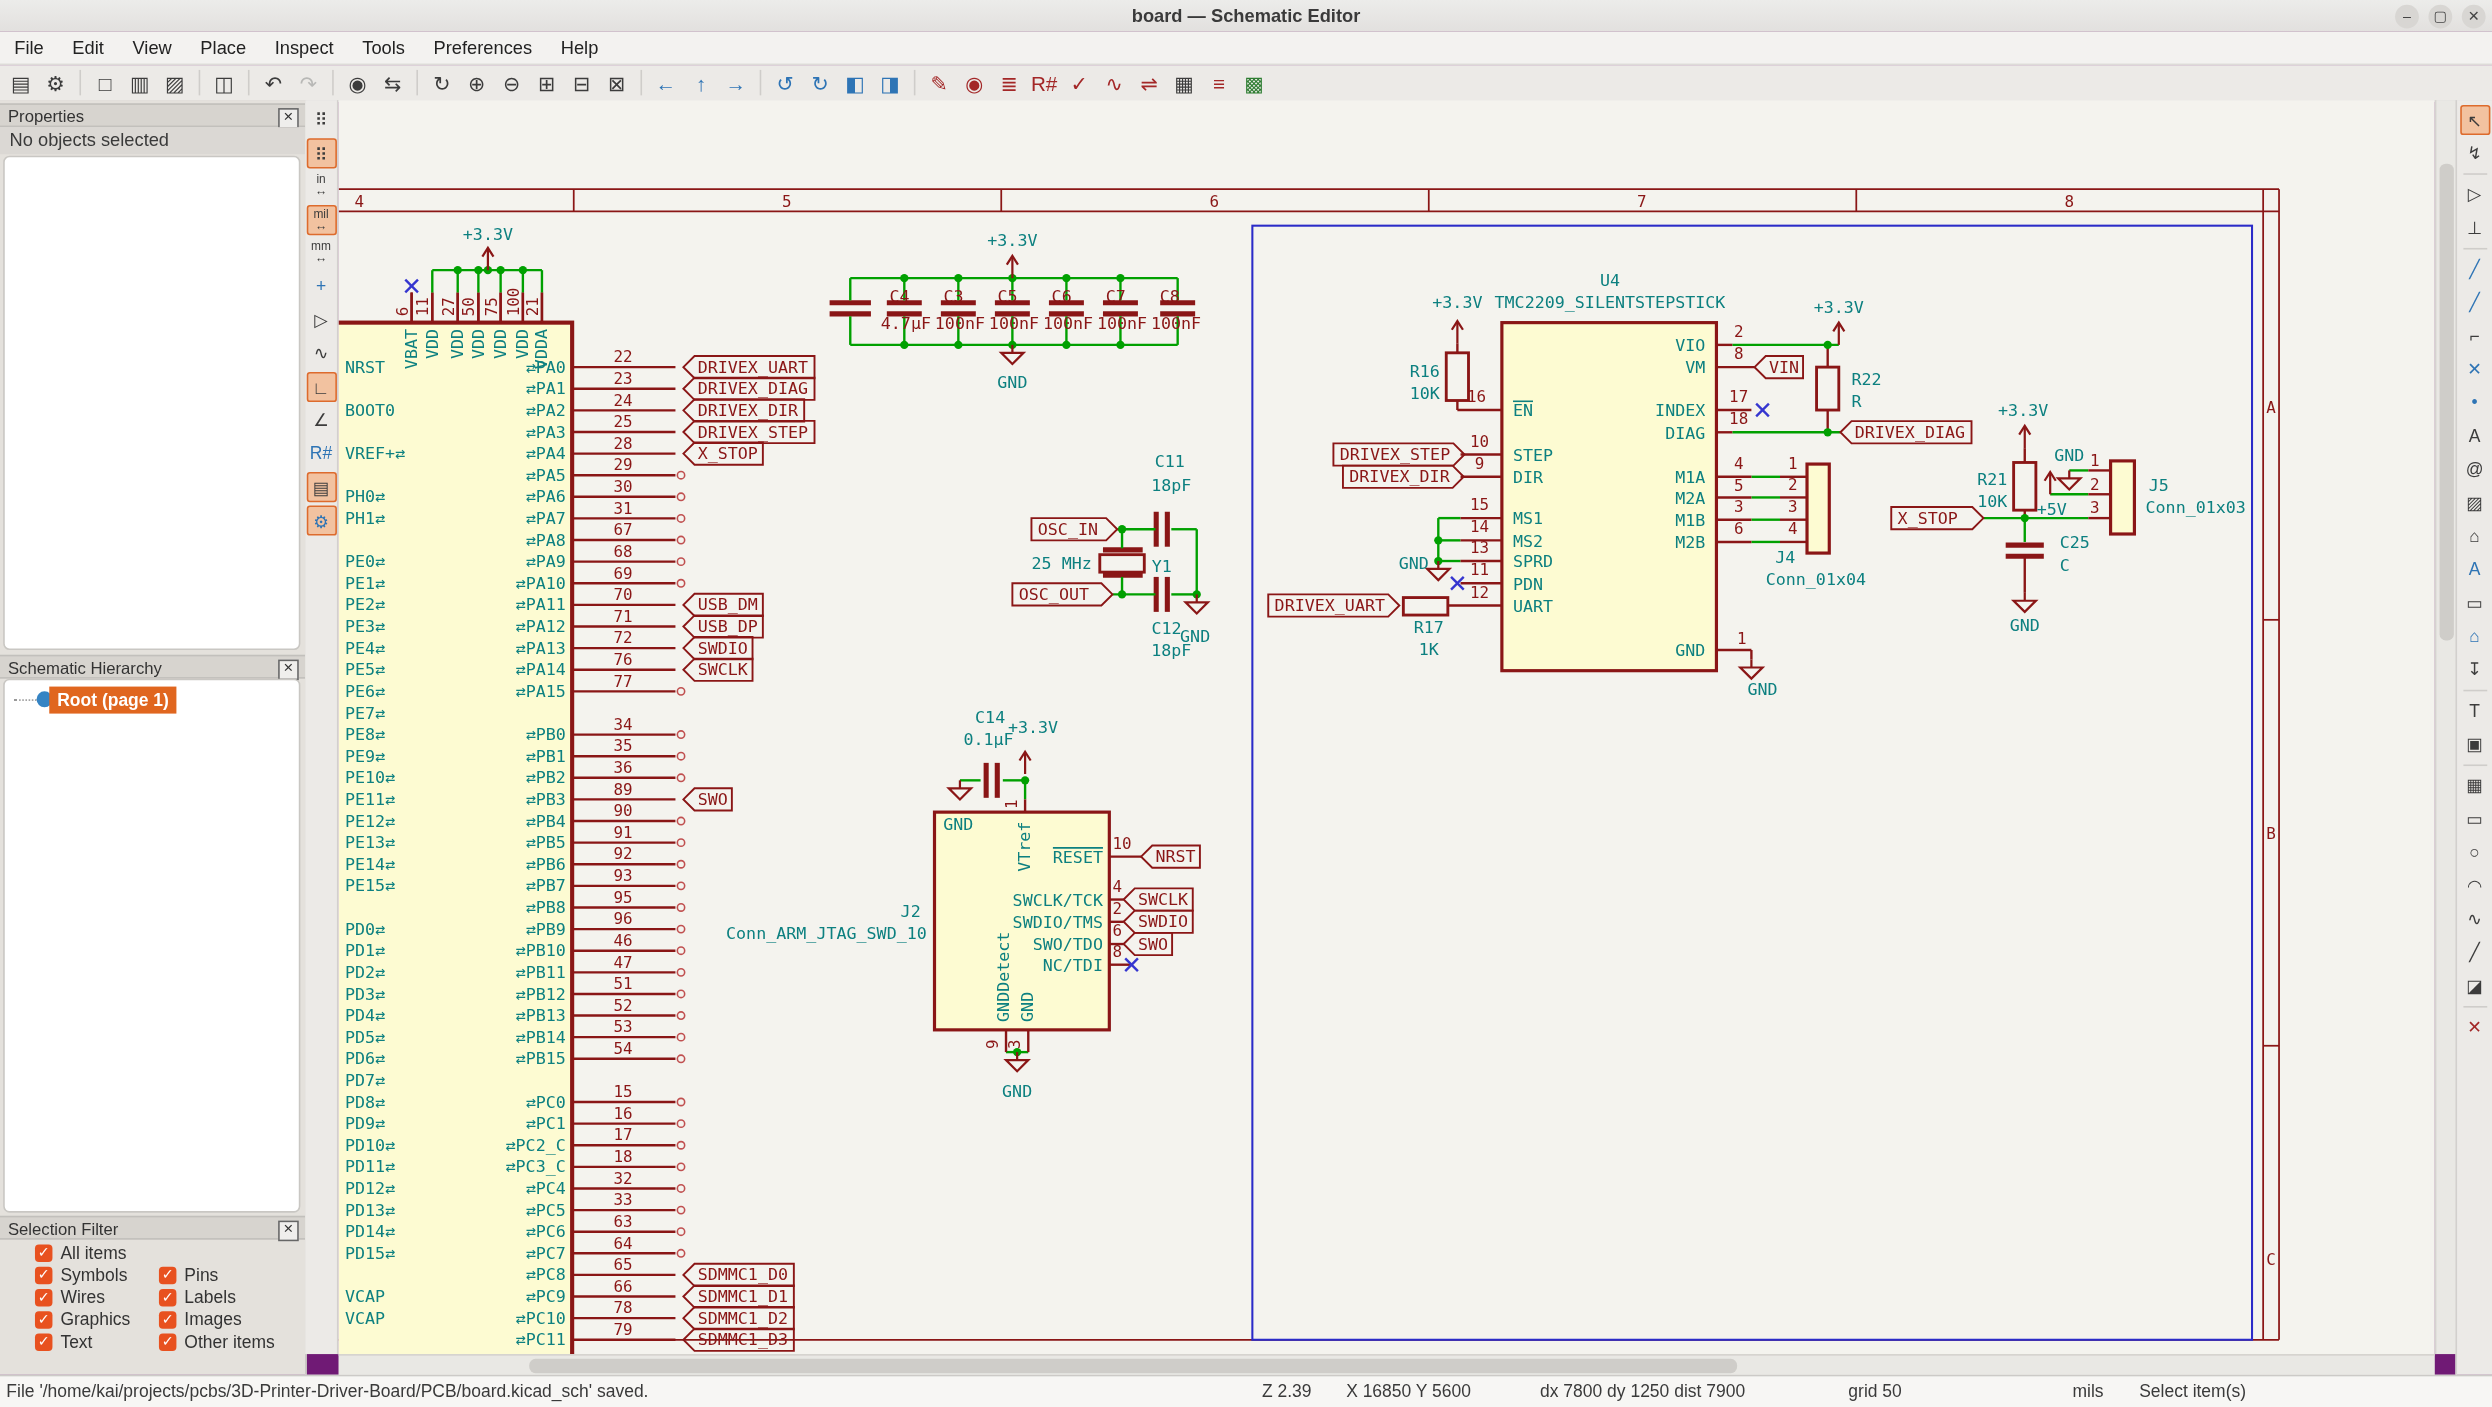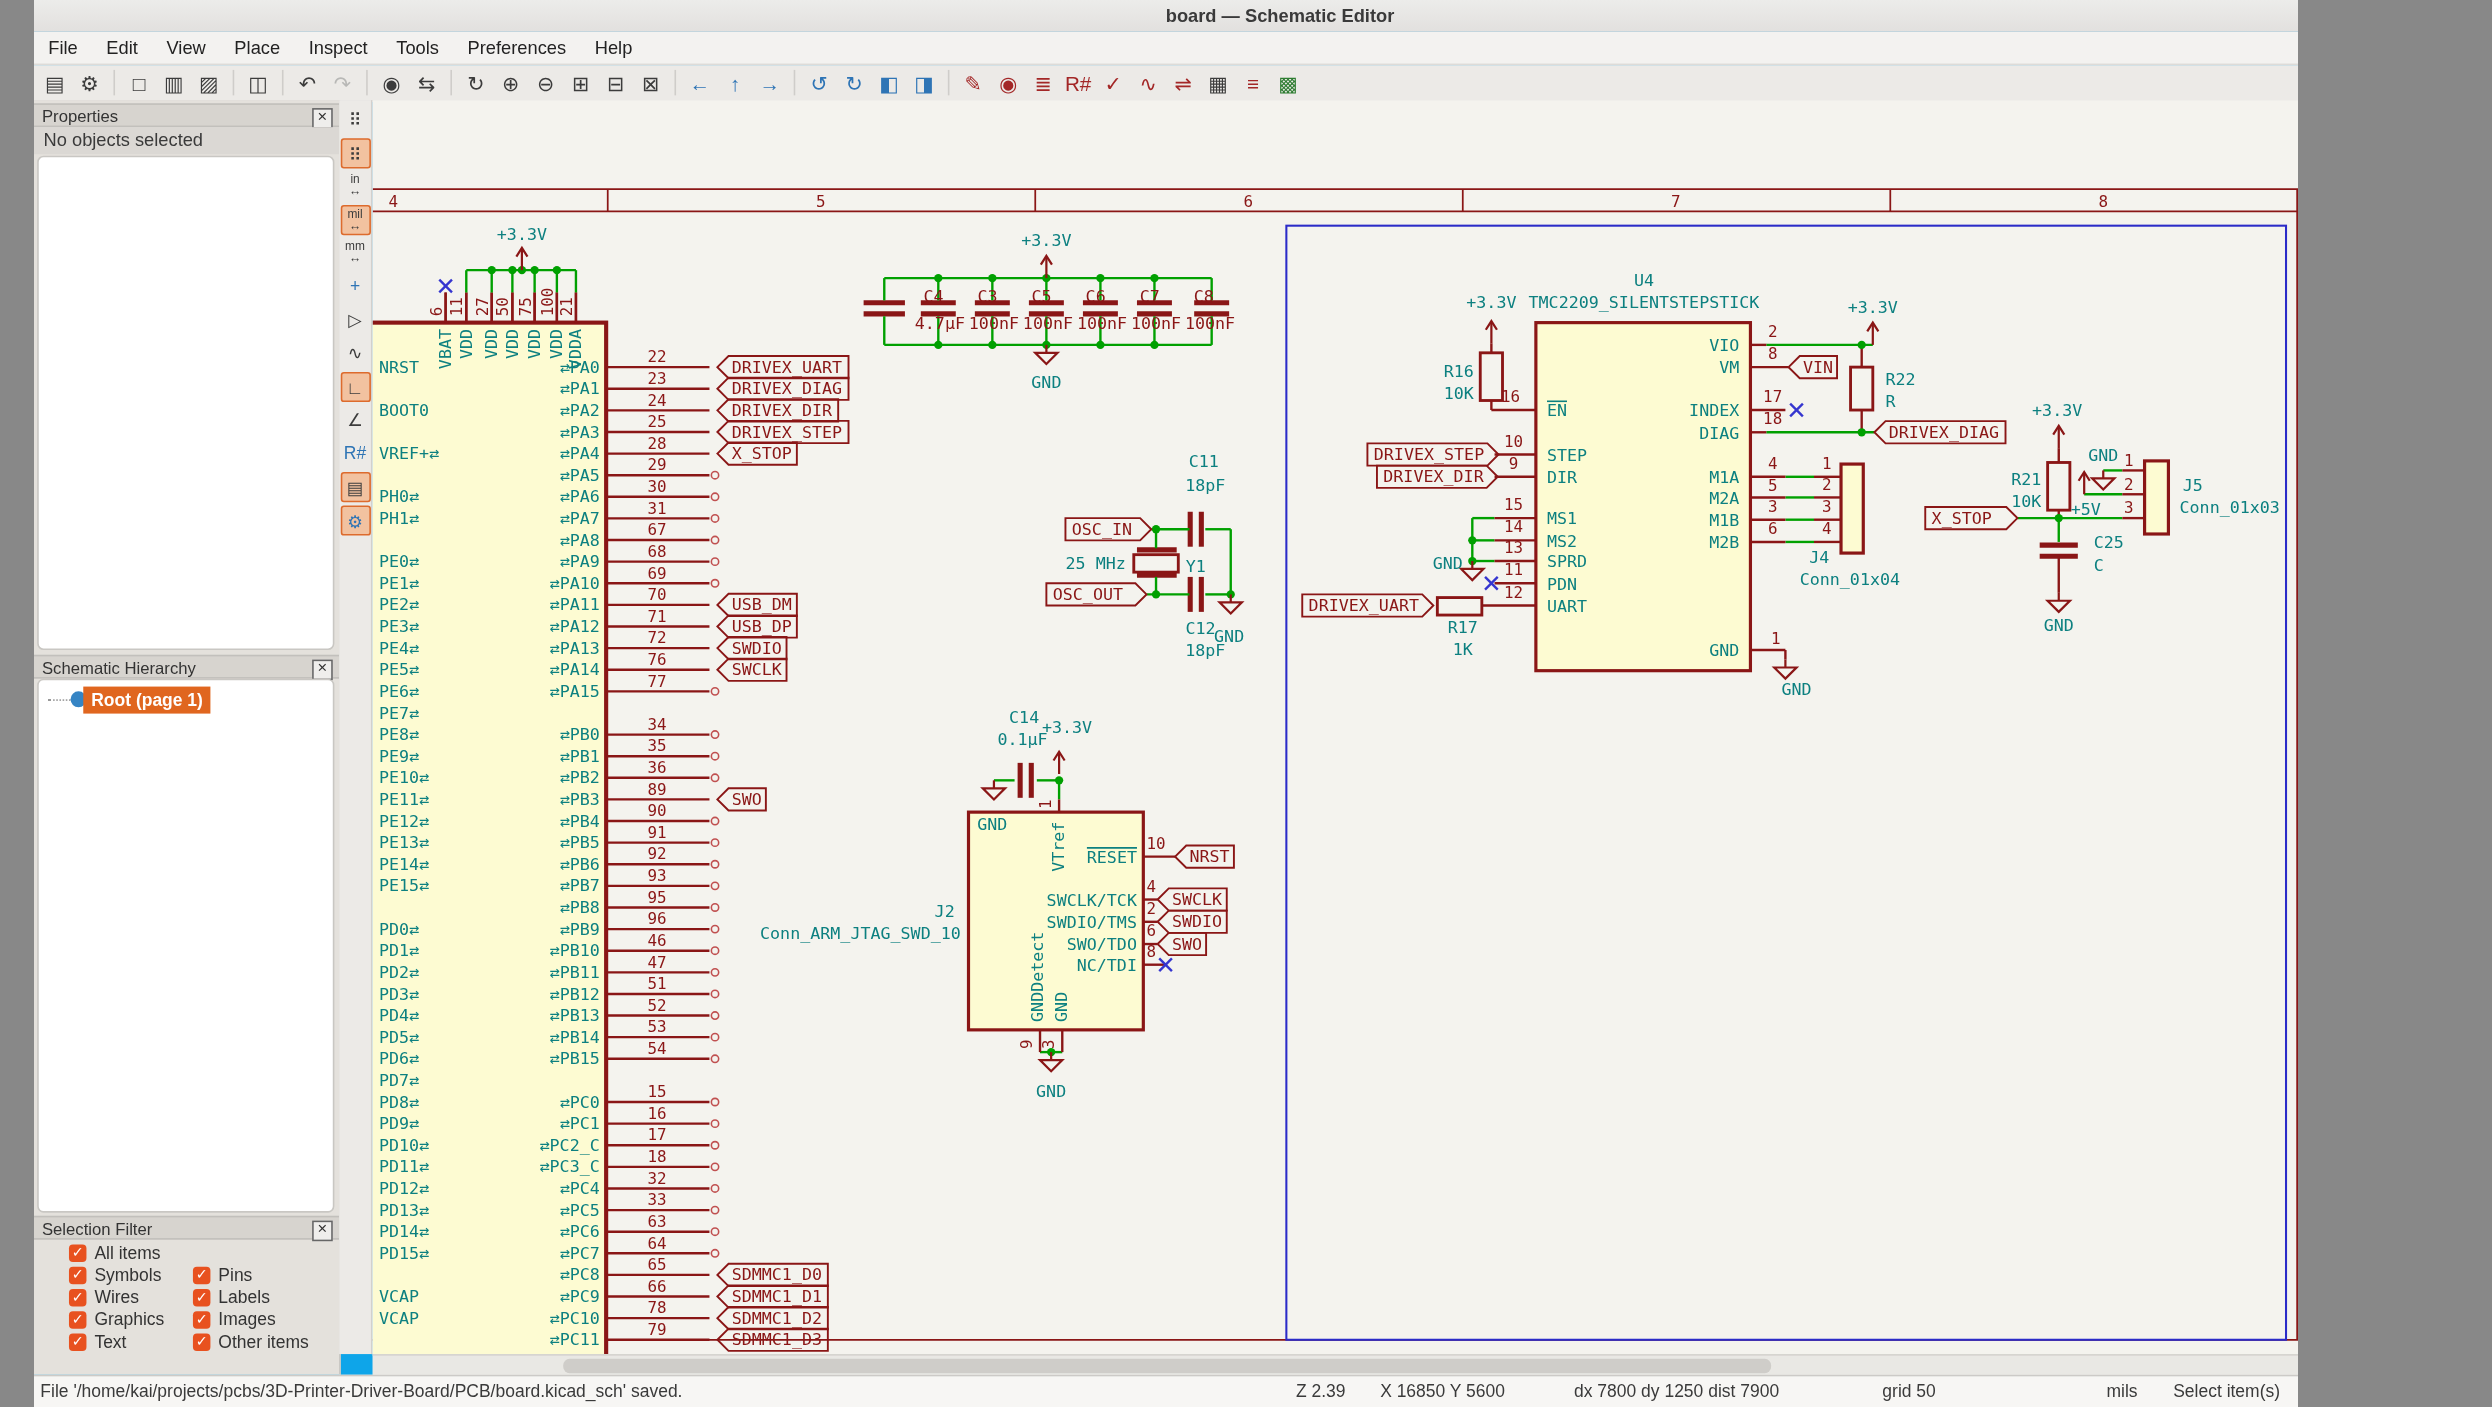--- a/index.html
+++ b/index.html
@@ -1,17 +1,17 @@
 <!DOCTYPE html>
 <html><head>
 <meta charset="utf-8">
 <title>board — Schematic Editor</title>
 <style>
   html,body{margin:0;padding:0;background:#888;}
-  #root{width:2264px;height:1407px;overflow:hidden;position:relative;background:#0ea5e9;margin-left:34px;}
+  #root{width:2492px;height:1407px;overflow:hidden;position:relative;background:#701a75;}
   #stage{width:1568px;height:885px;transform:scale(1.58929);transform-origin:0 0;position:relative;
          font-family:"Liberation Sans",sans-serif;color:#2d2d2d;}
   .abs{position:absolute;}
   
   #titlebar{left:0;top:0;width:1568px;height:20px;background:linear-gradient(#ececea,#e2e0de);border-bottom:1px solid #bdbbb8;}
   #titlebar .title{width:100%;text-align:center;font-size:11.5px;font-weight:bold;color:#3a3a3a;line-height:20px;}
   .winbtn{top:2.5px;width:15px;height:15px;border-radius:50%;background:#d8d6d3;color:#444;font-size:9px;
           text-align:center;line-height:15px;}
   
   #menubar{left:0;top:20px;width:1568px;height:20px;background:#f3f2f0;border-bottom:1px solid #dddbd8;display:flex;align-items:center;}

